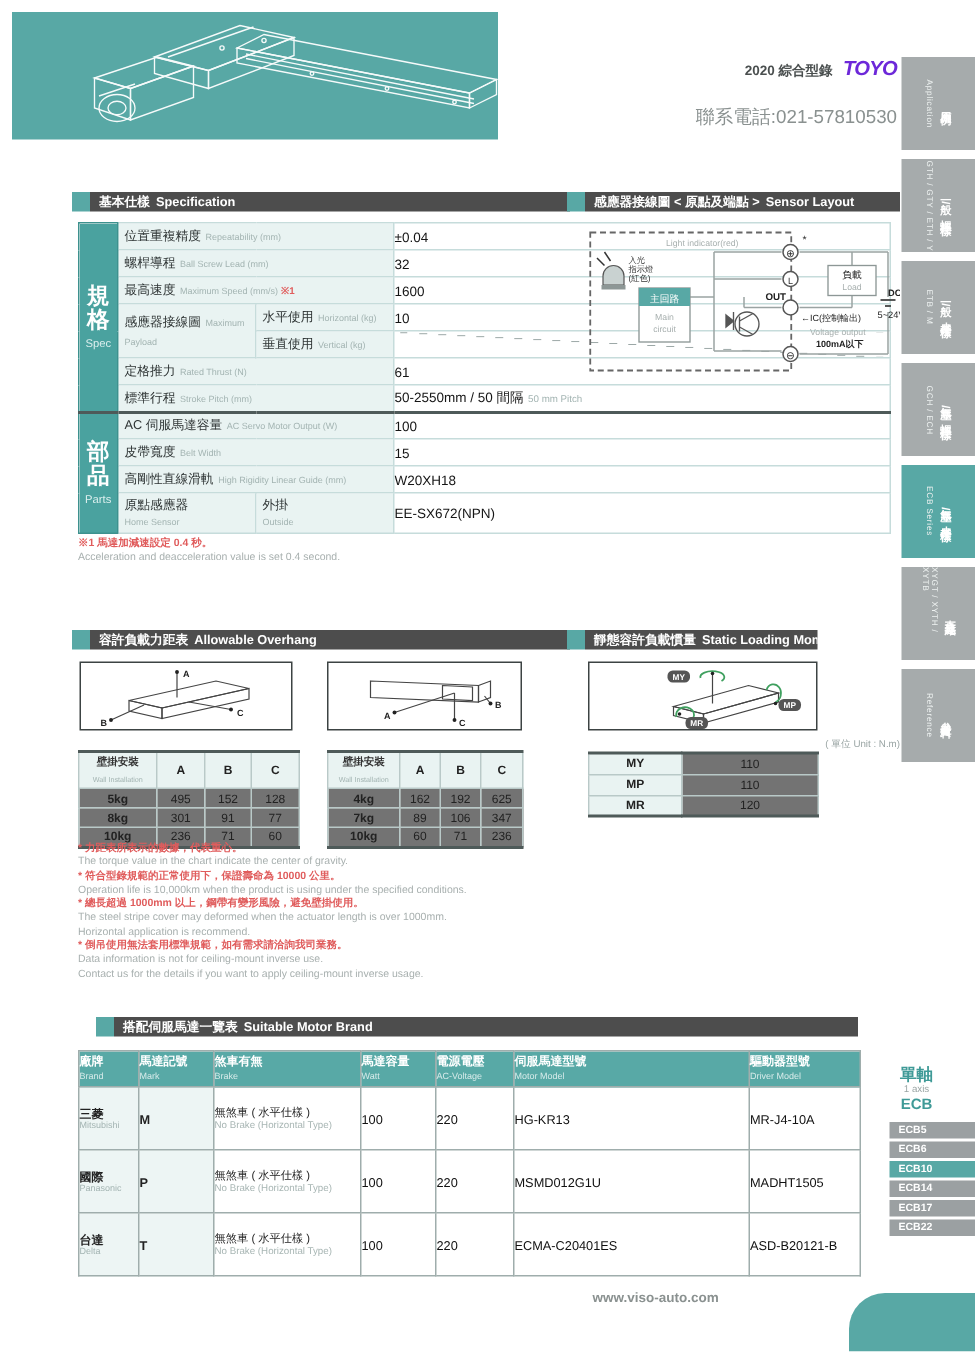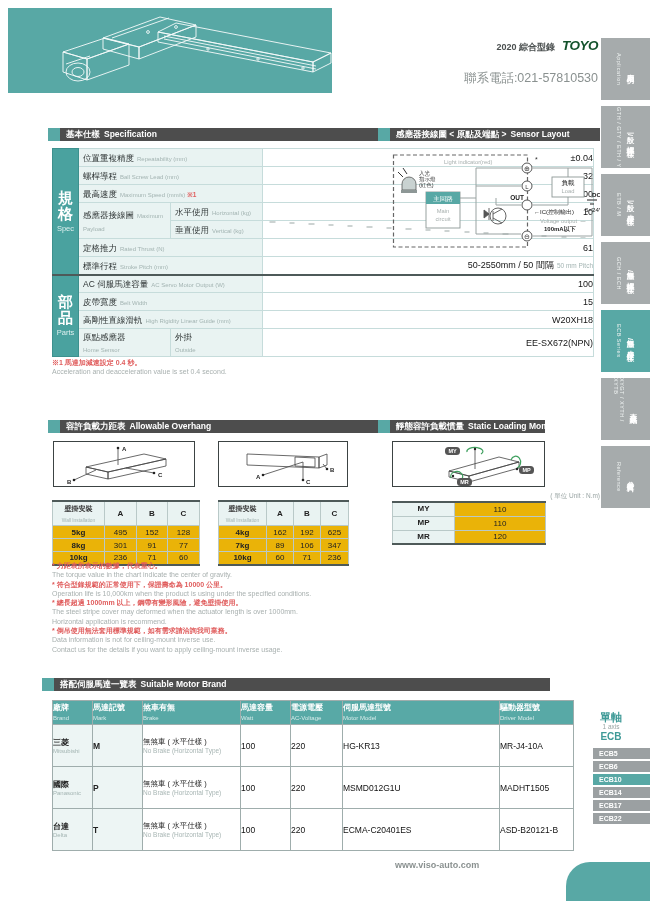--- a/index.html
+++ b/index.html
@@ -3,54 +3,54 @@
 <meta charset="utf-8">
 <style>
   *{margin:0;padding:0;box-sizing:border-box}
   html,body{width:650px;height:901px}
   body{position:relative;background:#fff;font-family:"Liberation Sans",sans-serif;overflow:hidden}
   .abs{position:absolute}
 
   
   .hero{left:8px;top:8px;width:324px;height:85px;background:#58a8a5}
   .brandline{left:370px;top:38px;width:228px;text-align:right;font-size:9px;font-weight:bold;color:#4a4f4f}
-  .logo{font-style:italic;font-weight:900;font-size:13.5px;margin-left:7px;letter-spacing:-.5px;color:#14532d}
+  .logo{font-style:italic;font-weight:900;font-size:13.5px;margin-left:7px;letter-spacing:-.5px;color:#6d28d9}
   .phone{left:340px;top:70px;width:258px;text-align:right;font-size:12.5px;color:#8a9190}
 
   
   .secbar{height:13px;display:flex}
   .secbar .sq{width:12px;height:13px;background:#58a8a5}
   .secbar .bar{flex:1;background:#4d4d4d;color:#fff;font-size:8.5px;font-weight:bold;line-height:13px;padding-left:6px;white-space:nowrap;overflow:hidden}
   .secbar .bar .en{margin-left:4px}
 
   
   table.spec{left:52px;top:148px;width:541px;border-collapse:collapse;table-layout:fixed;border:1px solid #8b9695}
   .spec td{border:1px solid #c6dcdb;overflow:hidden}
   .spec td.band{background:#4aa29f;color:#fff;text-align:center;vertical-align:middle;border:1px solid #3d918e}
   .band .bzh{font-size:15px;font-weight:bold;line-height:16px}
   .band .ben{font-size:7.5px;color:#dcefee;margin-top:2px}
   .spec td.lbl{background:#e9f3f2;padding:1px 4px;vertical-align:middle;line-height:9px}
   .lbl .zh{font-size:8.5px;color:#2e3434}
   .lbl .en{font-size:6px;color:#a3b4b2;margin-left:3px}
   .lbl .rd{font-size:6.5px;color:#e05c5c;font-weight:bold;margin-left:2px}
-  .spec td.val{background:#fff;text-align:right;vertical-align:middle;font-size:9px;color:#151515}
+  .spec td.val{background:#fff;text-align:left;vertical-align:middle;font-size:9px;color:#151515}
   .val .vsub{font-size:6.5px;color:#a3b4b2;margin-left:3px}
   .spec td.diag{background:linear-gradient(to top right,#fff 49.5%,#9aa6a5 49.5%,#9aa6a5 50.3%,#fff 50.3%)}
   .spec tr.sect td{border-top:2px solid #4e5a59}
   .fnote{left:52px;top:358px;width:330px}
   .fnote .rd{font-size:7px;font-weight:bold;color:#e05c5c;line-height:9.3px}
   .fnote .gy{font-size:7px;color:#a8b0af;line-height:9.3px}
 
   
   .sensorbox{left:392px;top:150px;width:208px;height:100px}
 
   
   .diagbox{border:1px solid #3c4343;background:#fff}
   table.mini{border-collapse:collapse;table-layout:fixed;border-top:2px solid #4e5a59;border-bottom:2px solid #4e5a59}
-  .mini td{border:1px solid #b9c9c8;text-align:center;vertical-align:middle;background:#eab308}
+  .mini td{border:1px solid #b9c9c8;text-align:center;vertical-align:middle;background:#737373}
   .mini td.hd{background:#e9f3f2;line-height:8px}
   .mini .hzh{font-size:7px;font-weight:bold;color:#333}
   .mini .hen{font-size:4.8px;color:#a3b4b2}
   .mini .cl{font-size:8px;font-weight:bold;color:#222}
   .mini .cv{font-size:8px;color:#222}
   .unit{left:455px;top:492px;width:145px;text-align:right;font-size:6.5px;color:#9aa5a4}
   .notes{left:52px;top:561px;width:345px}
   .notes .rd{font-size:7px;font-weight:bold;color:#e05c5c;line-height:9.3px}
   .notes .gy{font-size:7px;color:#a8b0af;line-height:9.3px}
 
@@ -459,21 +459,21 @@
   <div class="rd">* 符合型錄規範的正常使用下，保證壽命為 10000 公里。</div>
   <div class="gy">Operation life is 10,000km when the product is using under the specified conditions.</div>
   <div class="rd">* 總長超過 1000mm 以上，鋼帶有變形風險，避免壁掛使用。</div>
   <div class="gy">The steel stripe cover may deformed when the actuator length is over 1000mm.</div>
   <div class="gy">Horizontal application is recommend.</div>
   <div class="rd">* 倒吊使用無法套用標準規範，如有需求請洽詢我司業務。</div>
   <div class="gy">Data information is not for ceiling-mount inverse use.</div>
   <div class="gy">Contact us for the details if you want to apply ceiling-mount inverse usage.</div>
 </div>
 
-<div class="abs secbar" style="left:42px;top:678px;width:508px">
+<div class="abs secbar" style="left:64px;top:678px;width:508px">
   <div class="sq"></div>
   <div class="bar"><span>搭配伺服馬達一覽表</span><span class="en">Suitable Motor Brand</span></div>
 </div>
 
 <table class="abs motor">
   <colgroup>
       <col style="width:40px">
       <col style="width:50px">
       <col style="width:98px">
       <col style="width:50px">

